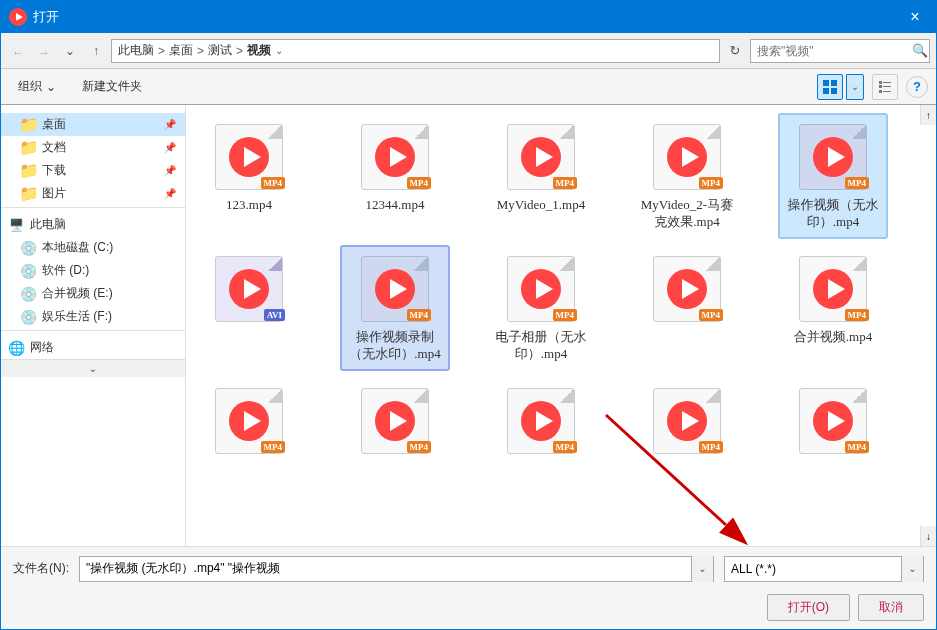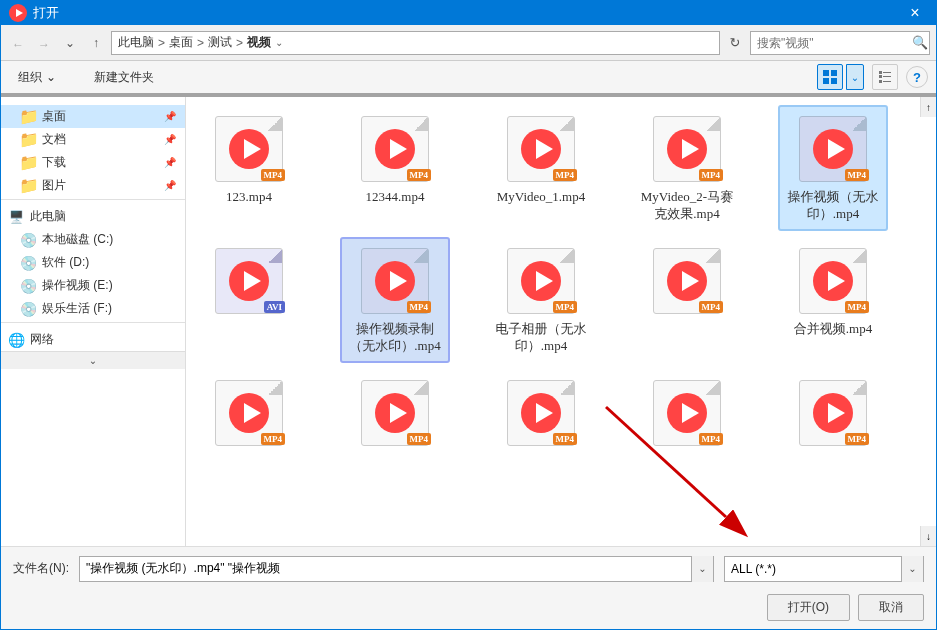--- a/index.html
+++ b/index.html
@@ -14,21 +14,21 @@
       background: #fff;
     }
 
     
     .title-bar {
       background: #0078d7;
       color: #fff;
       display: flex;
       align-items: center;
       padding: 0 8px;
-      height: 24px;
+      height: 32px;
       flex-shrink: 0;
     }
     .title-bar-icon {
       width: 18px; height: 18px; margin-right: 6px;
       flex-shrink: 0;
     }
     .title-bar-title { flex: 1; font-size: 13px; }
     .title-bar-close {
       width: 26px; height: 26px; cursor: pointer;
       display: flex; align-items: center; justify-content: center;
@@ -89,22 +89,22 @@
     }
     .search-icon { color: #555; font-size: 13px; cursor: pointer; }
 
     
     .toolbar {
       display: flex;
       align-items: center;
       height: 36px;
       padding: 0 8px;
       background: #f5f5f5;
-      border-bottom: 4px solid #a3a3a3;
-      gap: 20px;
+      border-bottom: 1px solid #a3a3a3;
+      gap: 8px;
       flex-shrink: 0;
     }
     .toolbar-btn {
       display: flex; align-items: center; gap: 4px;
       padding: 3px 8px; cursor: pointer; font-size: 12px;
       border: 1px solid transparent; border-radius: 2px; color: #333;
     }
     .toolbar-right { margin-left: auto; display: flex; align-items: center; gap: 4px; }
     .view-btn {
       width: 26px; height: 26px;
@@ -306,21 +306,21 @@
       flex-shrink: 0;
     }
     .action-btn {
       padding: 4px 20px;
       font-size: 12px;
       font-family: inherit;
       cursor: pointer;
       border: 1px solid #aaa;
       border-radius: 2px;
       background: #f0f0f0;
-      color: #404040;
+      color: #be185d;
     }
     .action-btn.primary {
       background: #f0f0f0;
     }
 
     
     .tv-play {
       display: block;
     }
 
@@ -441,21 +441,21 @@
       <div class="sidebar-item indent1">
         <span class="sidebar-icon drive-icon">💿</span>
         <span class="sidebar-label">本地磁盘 (C:)</span>
       </div>
       <div class="sidebar-item indent1">
         <span class="sidebar-icon drive-icon">💿</span>
         <span class="sidebar-label">软件 (D:)</span>
       </div>
       <div class="sidebar-item indent1">
         <span class="sidebar-icon drive-icon">💿</span>
-        <span class="sidebar-label">操作视频 (E:)</span>
+        <span class="sidebar-label">合并视频 (E:)</span>
       </div>
       <div class="sidebar-item indent1">
         <span class="sidebar-icon drive-icon">💿</span>
         <span class="sidebar-label">娱乐生活 (F:)</span>
       </div>
       <div style="height:4px; border-top: 1px solid #e0e0e0; margin: 2px 0;"></div>
       <div class="sidebar-item">
         <span class="sidebar-icon network-icon">🌐</span>
         <span class="sidebar-label">网络</span>
       </div>

